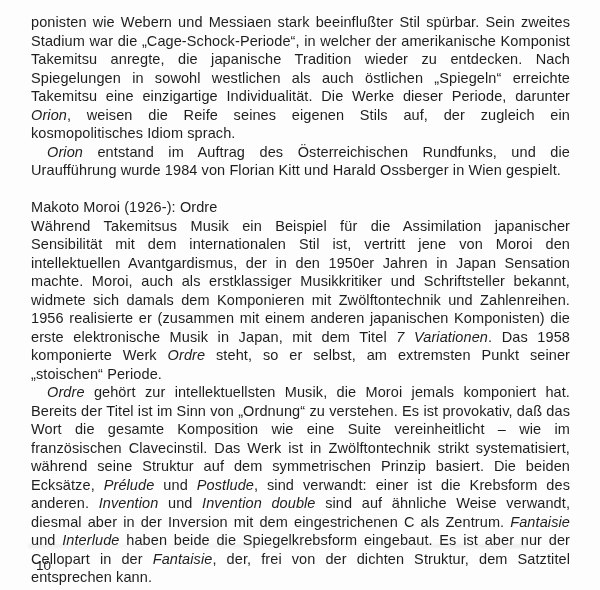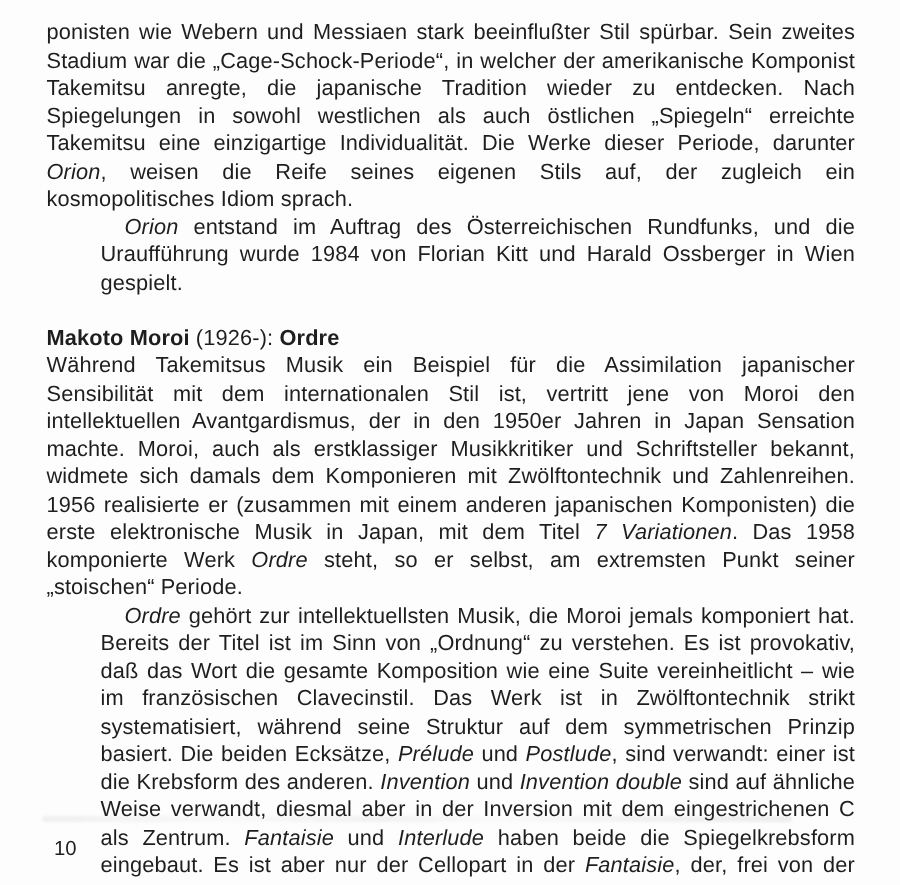--- a/index.html
+++ b/index.html
@@ -30,27 +30,26 @@
     text-align: justify;
     color: var(--text-color, #1e1e1e);
     letter-spacing: 0.1px;
   }
   .text-block p {
     margin: 0;
     padding: 0;
   }
   .text-block p.indent {
     text-indent: 16px;
-    margin-left: 36px;
   }
   .text-block p.space-before {
     margin-top: 18.5px;
   }
   .seg-i { font-style: italic; }
-  .seg-b { font-weight: 700; }
+  .seg-b { font-weight: 400; }
   .scan-artifact {
     position: absolute;
     left: 28px;
     top: 544px;
     width: 500px;
     height: 4px;
     background: linear-gradient(90deg,
       rgba(120,120,120,0.10) 0%,
       rgba(150,150,150,0.04) 25%,
       rgba(120,120,120,0.09) 45%,

